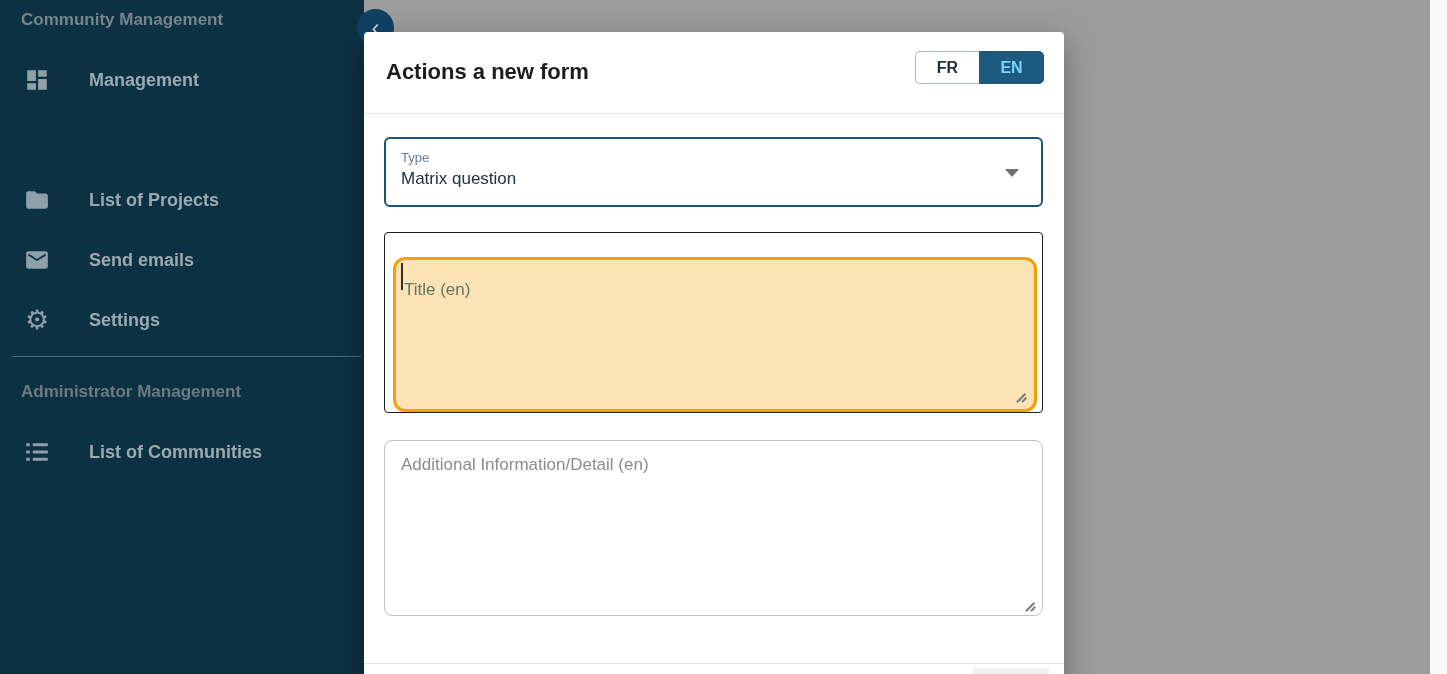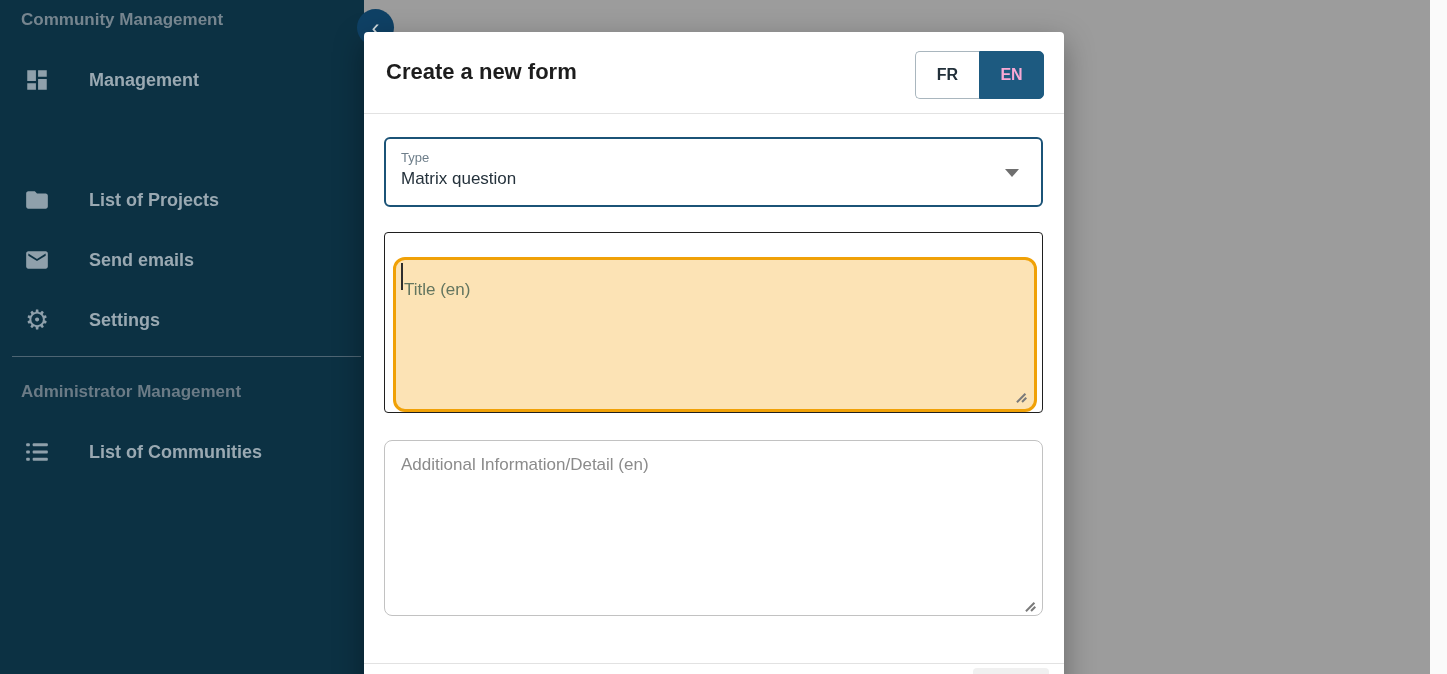--- a/index.html
+++ b/index.html
@@ -47,26 +47,26 @@
 
   .row-type { position:absolute; left:1048px; width:80px; color:#1a1a1a; font-size:17px; line-height:28px; }
   .mv-btn { position:absolute; width:26px; height:22px; background:none; border:none; cursor:pointer; padding:0; }
   .dots { position:absolute; color:#1a1a1a; font-size:15px; letter-spacing:3px; cursor:pointer; }
 
   
   #modal { left:364px; top:32px; width:700px; height:660px; background:#ffffff; border-radius:4px;
     box-shadow:0 10px 30px rgba(0,0,0,0.35); z-index:3; }
   #modal-title { position:absolute; left:22px; top:27px; font-size:22px; font-weight:600; color:#1d1d1d; }
 
-  #lang-toggle { position:absolute; left:551px; top:19px; display:flex; height:48px; }
+  #lang-toggle { position:absolute; left:551px; top:19px; display:flex; height:33px; }
   #lang-fr { width:64px; background:#ffffff; border:1px solid #a9b6be; border-right:none;
     border-radius:5px 0 0 5px; color:#22303a; font-size:16px; font-weight:600; cursor:pointer;
     font-family:"Liberation Sans",sans-serif; }
   #lang-en { width:65px; background:#1d5a80; border:1px solid #1d5a80; border-radius:0 5px 5px 0;
-    color:#f9a8d4; font-size:16px; font-weight:600; cursor:pointer; font-family:"Liberation Sans",sans-serif; }
+    color:#7dd3fc; font-size:16px; font-weight:600; cursor:pointer; font-family:"Liberation Sans",sans-serif; }
 
   .m-divider { position:absolute; left:0; width:700px; height:0; border-top:1px solid #e2e2e2; }
 
   #type-select { position:absolute; left:20px; top:105px; width:659px; height:70px;
     border:2px solid #1b5377; border-radius:6px; cursor:pointer; background:#fff; }
   #type-select .ts-label { position:absolute; left:15px; top:11px; font-size:13px; color:#6e7e8a; }
   #type-select .ts-value { position:absolute; left:15px; top:30px; font-size:17px; color:#25323c; }
   #type-select .caret { position:absolute; right:22px; top:30px; width:0; height:0;
     border-left:7px solid transparent; border-right:7px solid transparent; border-top:8px solid #6f6f6f; }
 
@@ -214,21 +214,21 @@
       </svg></span>
 </button>
 <div class="dots" style="left:1308px; top:553px;">•••</div>
 <div class="rdivider" style="top:632px;"></div>
 
 <button id="collapse-btn">
   <span>‹</span>
 </button>
 
 <div id="modal" class="abs">
-  <div id="modal-title">Create a new form</div>
+  <div id="modal-title">Actions a new form</div>
 
   <div id="lang-toggle">
     <button id="lang-fr">FR</button>
     <button id="lang-en">EN</button>
   </div>
 
   <div class="m-divider" style="top:81px;"></div>
 
   <div id="type-select">
     <span class="ts-label">Type</span>

